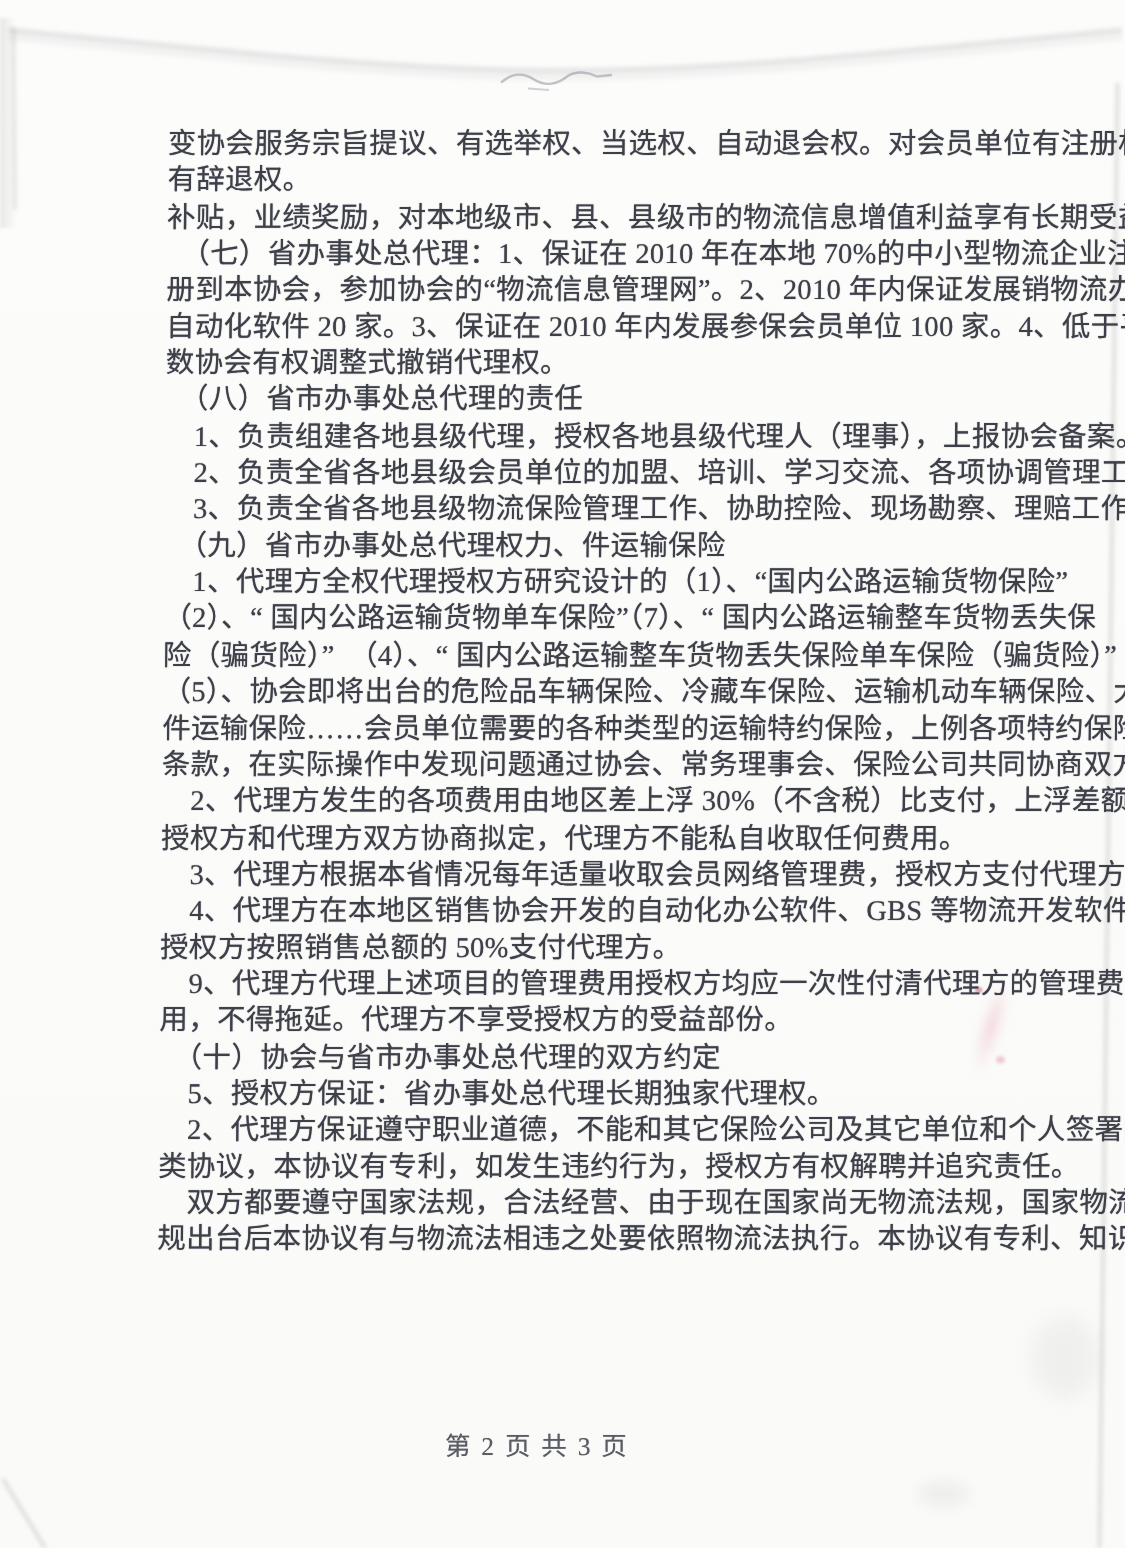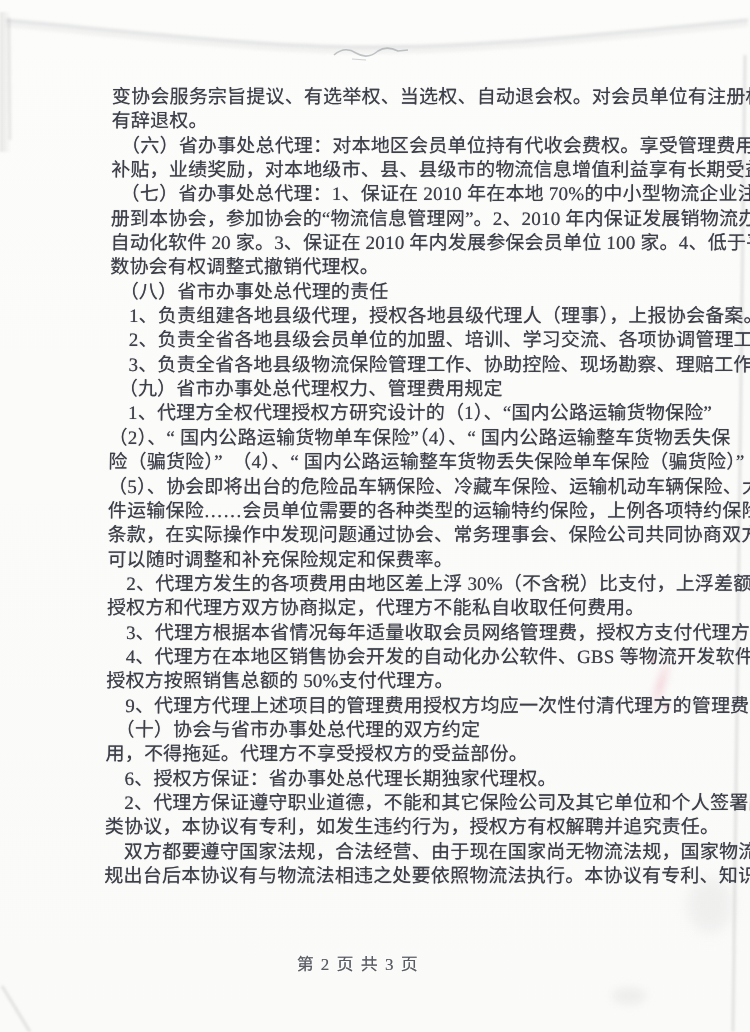--- a/index.html
+++ b/index.html
@@ -98,47 +98,45 @@
   <div class="pink-smudge"></div>
   <div class="pink-dot-a"></div>
   <div class="pink-dot-b"></div>
   <div class="br-patch-a"></div>
   <div class="br-patch-b"></div>
 
   <div class="text-block">
 
   <div class="doc-line">变协会服务宗旨提议、有选举权、当选权、自动退会权。对会员单位有注册权、</div>
       <div class="doc-line">有辞退权。</div>
-      <div class="doc-line">　（六）省办事处总代理：对本地区会员单位持有代收会费权。享受管理费用</div>
       <div class="doc-line">补贴，业绩奖励，对本地级市、县、县级市的物流信息增值利益享有长期受益权。</div>
       <div class="doc-line">　（七）省办事处总代理：1、保证在 2010 年在本地 70%的中小型物流企业注</div>
       <div class="doc-line">册到本协会，参加协会的“物流信息管理网”。2、2010 年内保证发展销物流办公</div>
       <div class="doc-line">自动化软件 20 家。3、保证在 2010 年内发展参保会员单位 100 家。4、低于平均</div>
       <div class="doc-line">数协会有权调整式撤销代理权。</div>
       <div class="doc-line">　（八）省市办事处总代理的责任</div>
       <div class="doc-line">　1、负责组建各地县级代理，授权各地县级代理人（理事），上报协会备案。</div>
       <div class="doc-line">　2、负责全省各地县级会员单位的加盟、培训、学习交流、各项协调管理工作。</div>
       <div class="doc-line">　3、负责全省各地县级物流保险管理工作、协助控险、现场勘察、理赔工作。</div>
-      <div class="doc-line">　（九）省市办事处总代理权力、管理费用规定</div>
+      <div class="doc-line">　（九）省市办事处总代理权力、件运输保险</div>
       <div class="doc-line">　1、代理方全权代理授权方研究设计的（1）、“国内公路运输货物保险”</div>
-      <div class="doc-line">（2）、“ 国内公路运输货物单车保险”（4）、“ 国内公路运输整车货物丢失保</div>
+      <div class="doc-line">（2）、“ 国内公路运输货物单车保险”（7）、“ 国内公路运输整车货物丢失保</div>
       <div class="doc-line">险（骗货险）”　（4）、“ 国内公路运输整车货物丢失保险单车保险（骗货险）”</div>
       <div class="doc-line">（5）、协会即将出台的危险品车辆保险、冷藏车保险、运输机动车辆保险、大</div>
       <div class="doc-line">件运输保险……会员单位需要的各种类型的运输特约保险，上例各项特约保险</div>
       <div class="doc-line">条款，在实际操作中发现问题通过协会、常务理事会、保险公司共同协商双方</div>
-      <div class="doc-line">可以随时调整和补充保险规定和保费率。</div>
       <div class="doc-line">　2、代理方发生的各项费用由地区差上浮 30%（不含税）比支付，上浮差额由</div>
       <div class="doc-line">授权方和代理方双方协商拟定，代理方不能私自收取任何费用。</div>
       <div class="doc-line">　3、代理方根据本省情况每年适量收取会员网络管理费，授权方支付代理方</div>
       <div class="doc-line">　4、代理方在本地区销售协会开发的自动化办公软件、GBS 等物流开发软件，</div>
       <div class="doc-line">授权方按照销售总额的 50%支付代理方。</div>
       <div class="doc-line">　9、代理方代理上述项目的管理费用授权方均应一次性付清代理方的管理费</div>
+      <div class="doc-line">用，不得拖延。代理方不享受授权方的受益部份。</div>
       <div class="doc-line">　（十）协会与省市办事处总代理的双方约定</div>
-      <div class="doc-line">用，不得拖延。代理方不享受授权方的受益部份。</div>
-      <div class="doc-line">　6、授权方保证：省办事处总代理长期独家代理权。</div>
+      <div class="doc-line">　5、授权方保证：省办事处总代理长期独家代理权。</div>
       <div class="doc-line">　2、代理方保证遵守职业道德，不能和其它保险公司及其它单位和个人签署同</div>
       <div class="doc-line">类协议，本协议有专利，如发生违约行为，授权方有权解聘并追究责任。</div>
       <div class="doc-line">　双方都要遵守国家法规，合法经营、由于现在国家尚无物流法规，国家物流法</div>
       <div class="doc-line">规出台后本协议有与物流法相违之处要依照物流法执行。本协议有专利、知识、</div>
     </div>
 
   <div class="footer">第 2 页 共 3 页</div>
 
 </div>
 

